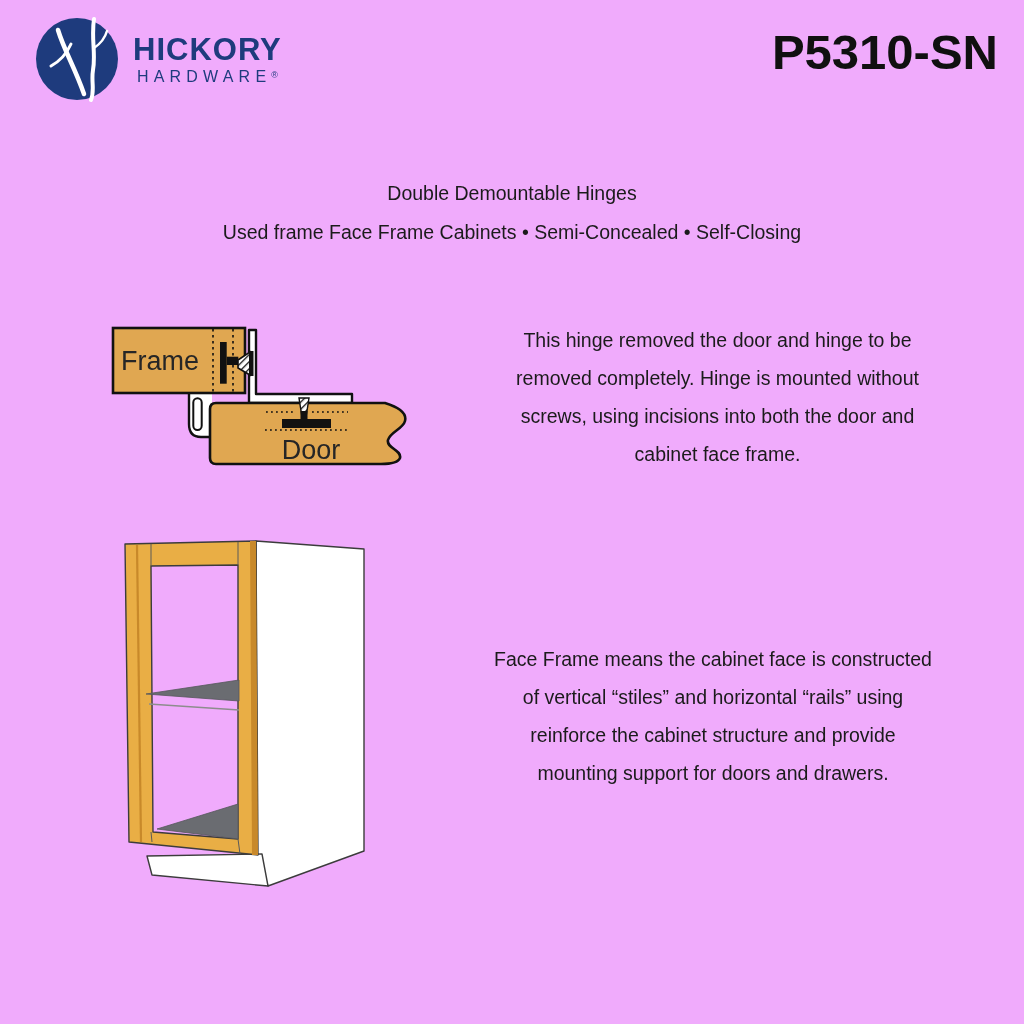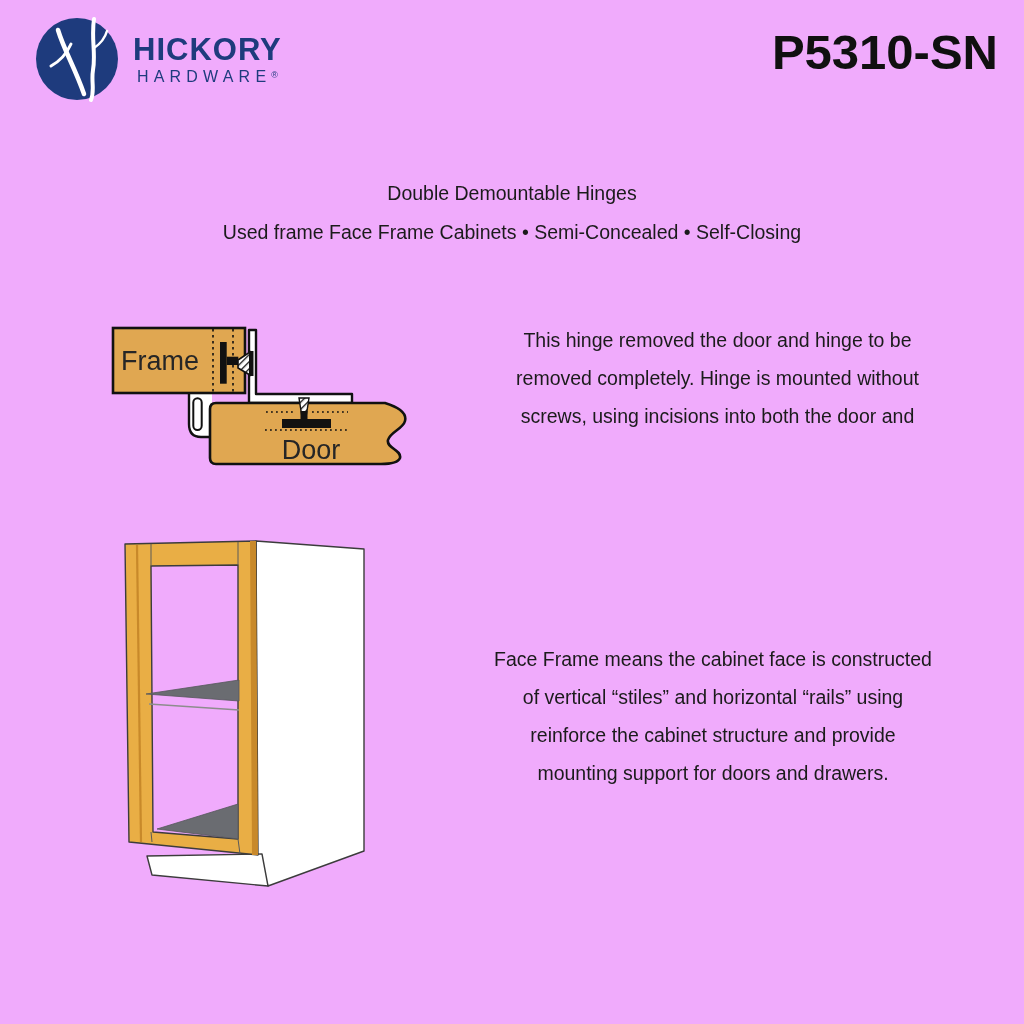--- a/index.html
+++ b/index.html
@@ -109,20 +109,21 @@
       </g>
       <rect x="182" y="107" width="49" height="9" fill="#111"></rect>
       <text x="211" y="147" font-size="27" text-anchor="middle">Door</text>
     </g>
   </svg>
 
   <div class="para para-hinge">
     <div>This hinge removed the door and hinge to be</div>
     <div>removed completely. Hinge is mounted without</div>
     <div>screws, using incisions into both the door and</div>
+    <div>cabinet face frame.</div>
   </div>
 
   <svg class="diagram-cabinet" viewBox="0 0 255 360">
 
     <polygon points="138,3 246,11 246,313 150,348 139,317" fill="#ffffff" stroke="#3c3c3c" stroke-width="1.4" stroke-linejoin="round"></polygon>
 
     <polygon points="29,318 144,316 150,348 34,337" fill="#ffffff" stroke="#3c3c3c" stroke-width="1.4" stroke-linejoin="round"></polygon>
 
     <path d="M7,6 L138,3 L140,317 L11,304 Z M33,28 L120,27 L120,301 L35,294 Z" fill-rule="evenodd" class="gold" stroke="#3c3c3c" stroke-width="1.4" stroke-linejoin="round"></path>
 

